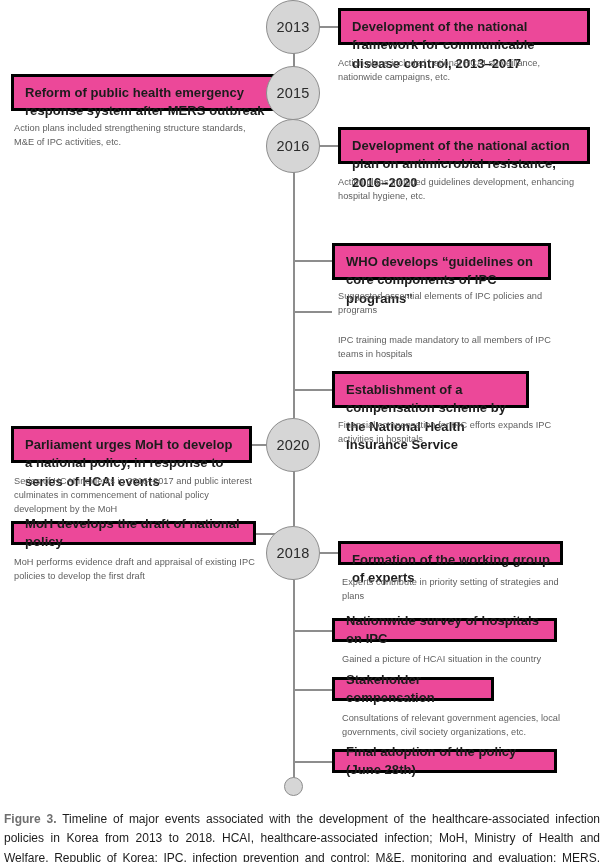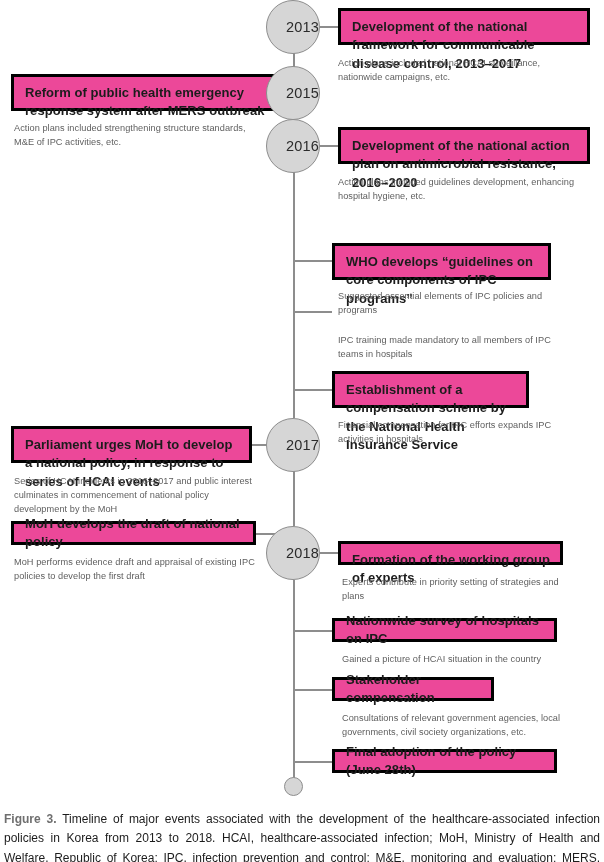--- a/index.html
+++ b/index.html
@@ -34,21 +34,21 @@
     width: 54px;
     height: 54px;
     margin-left: -27px;
     margin-top: -27px;
     border-radius: 50%;
     background: #d6d6d6;
     border: 1px solid #8d8d8d;
     box-sizing: border-box;
     display: flex;
     align-items: center;
-    justify-content: flex-end;
+    justify-content: center;
     font-size: 14.5px;
     color: #2b2b2b;
     letter-spacing: .2px;
     z-index: 3;
   }
   .end-node {
     position: absolute;
     width: 19px;
     height: 19px;
     margin-left: -9.5px;
@@ -125,21 +125,21 @@
   <div class="year-node" style="left:293px; top:27px;">
     <span>2013</span>
   </div>
   <div class="year-node" style="left:293px; top:93px;">
     <span>2015</span>
   </div>
   <div class="year-node" style="left:293px; top:146px;">
     <span>2016</span>
   </div>
   <div class="year-node" style="left:293px; top:445px;">
-    <span>2017</span>
+    <span>2020</span>
   </div>
   <div class="year-node" style="left:293px; top:553px;">
     <span>2018</span>
   </div>
   <div class="end-node" style="left:293px; top:786px;"></div>
 
   <div class="connector" style="left:320px; top:26px; width:19px;"></div>
   <div class="connector" style="left:252px; top:92px; width:16px;"></div>
   <div class="connector" style="left:320px; top:145px; width:19px;"></div>
   <div class="connector" style="left:294px; top:260px; width:38px;"></div>

